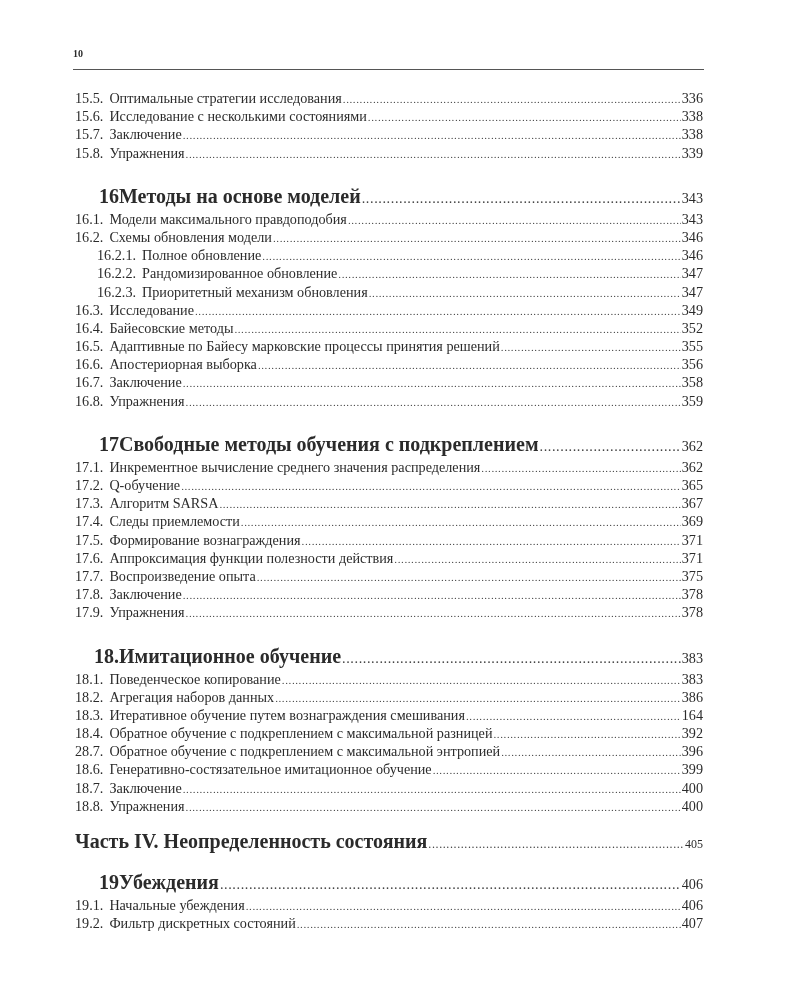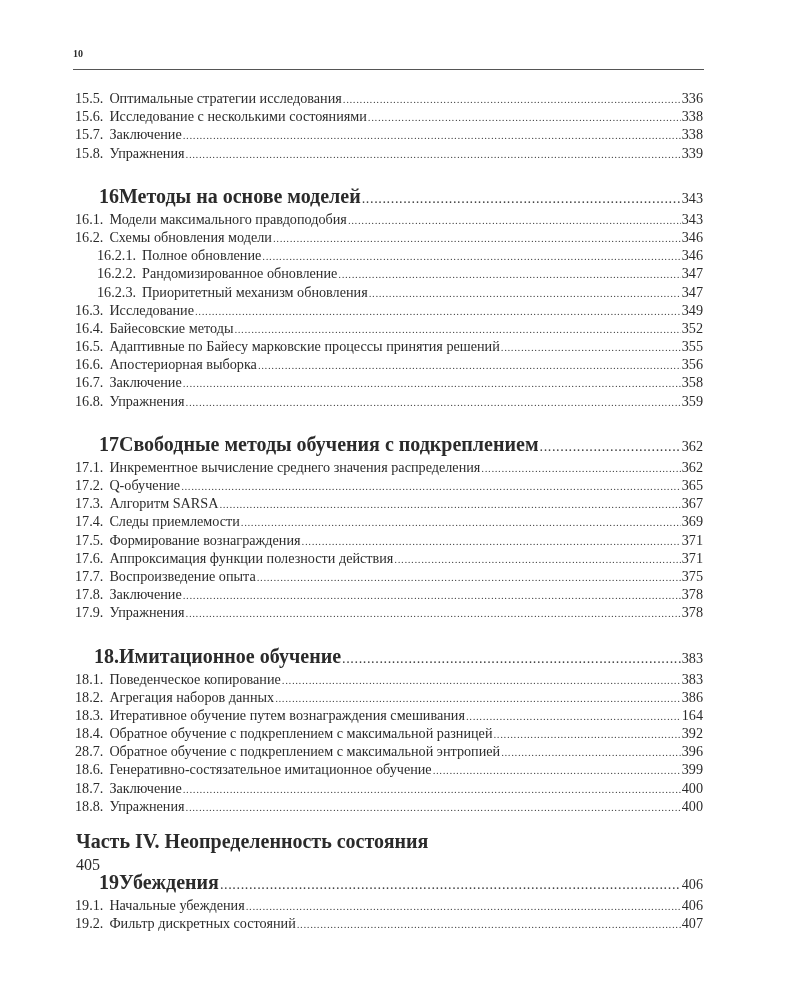--- a/index.html
+++ b/index.html
@@ -11,22 +11,22 @@
   .row { display: flex; align-items: baseline; white-space: nowrap; font-size: 14.2px; line-height: 18.2px; height: 18.2px; }
   .row .num { flex: 0 0 auto; margin-right: 6px; }
   .row .title { flex: 0 0 auto; }
   .row .dots { flex: 1 1 auto; overflow: hidden; margin: 0 1px; font-size: 11px; letter-spacing: 0.6px; color: #444; }
   .row .dots::after { content: "................................................................................................................................................................................................................................"; }
   .row .page { flex: 0 0 auto; }
   .row.sub { padding-left: 22px; }
   .row.chapter { font-weight: bold; font-size: 20px; line-height: 24px; height: 24px; margin-top: 8px; }
   .row.chapter .num { width: 44px; margin-right: 0; }
   .row.chapter .page, .row.chapter .dots { font-weight: normal; font-size: 14.2px; }
-  .row.part { font-weight: bold; font-size: 20px; line-height: 24px; height: 24px; flex-direction: column; }
-  .row.part .page, .row.part .dots { font-weight: normal; font-size: 16px; }
+  .row.part { font-weight: bold; font-size: 20px; line-height: 24px; height: 24px; }
+  .row.part .page, .row.part .dots { font-weight: normal; font-size: 12px; }
   .gap-lg { height: 14px; }
   .gap-md { height: 9px; }
   .gap-sm { height: 2px; }
 </style>
 </head>
 <body>
 
 <div class="page-number">10</div>
 <div class="header-rule"></div>
 

